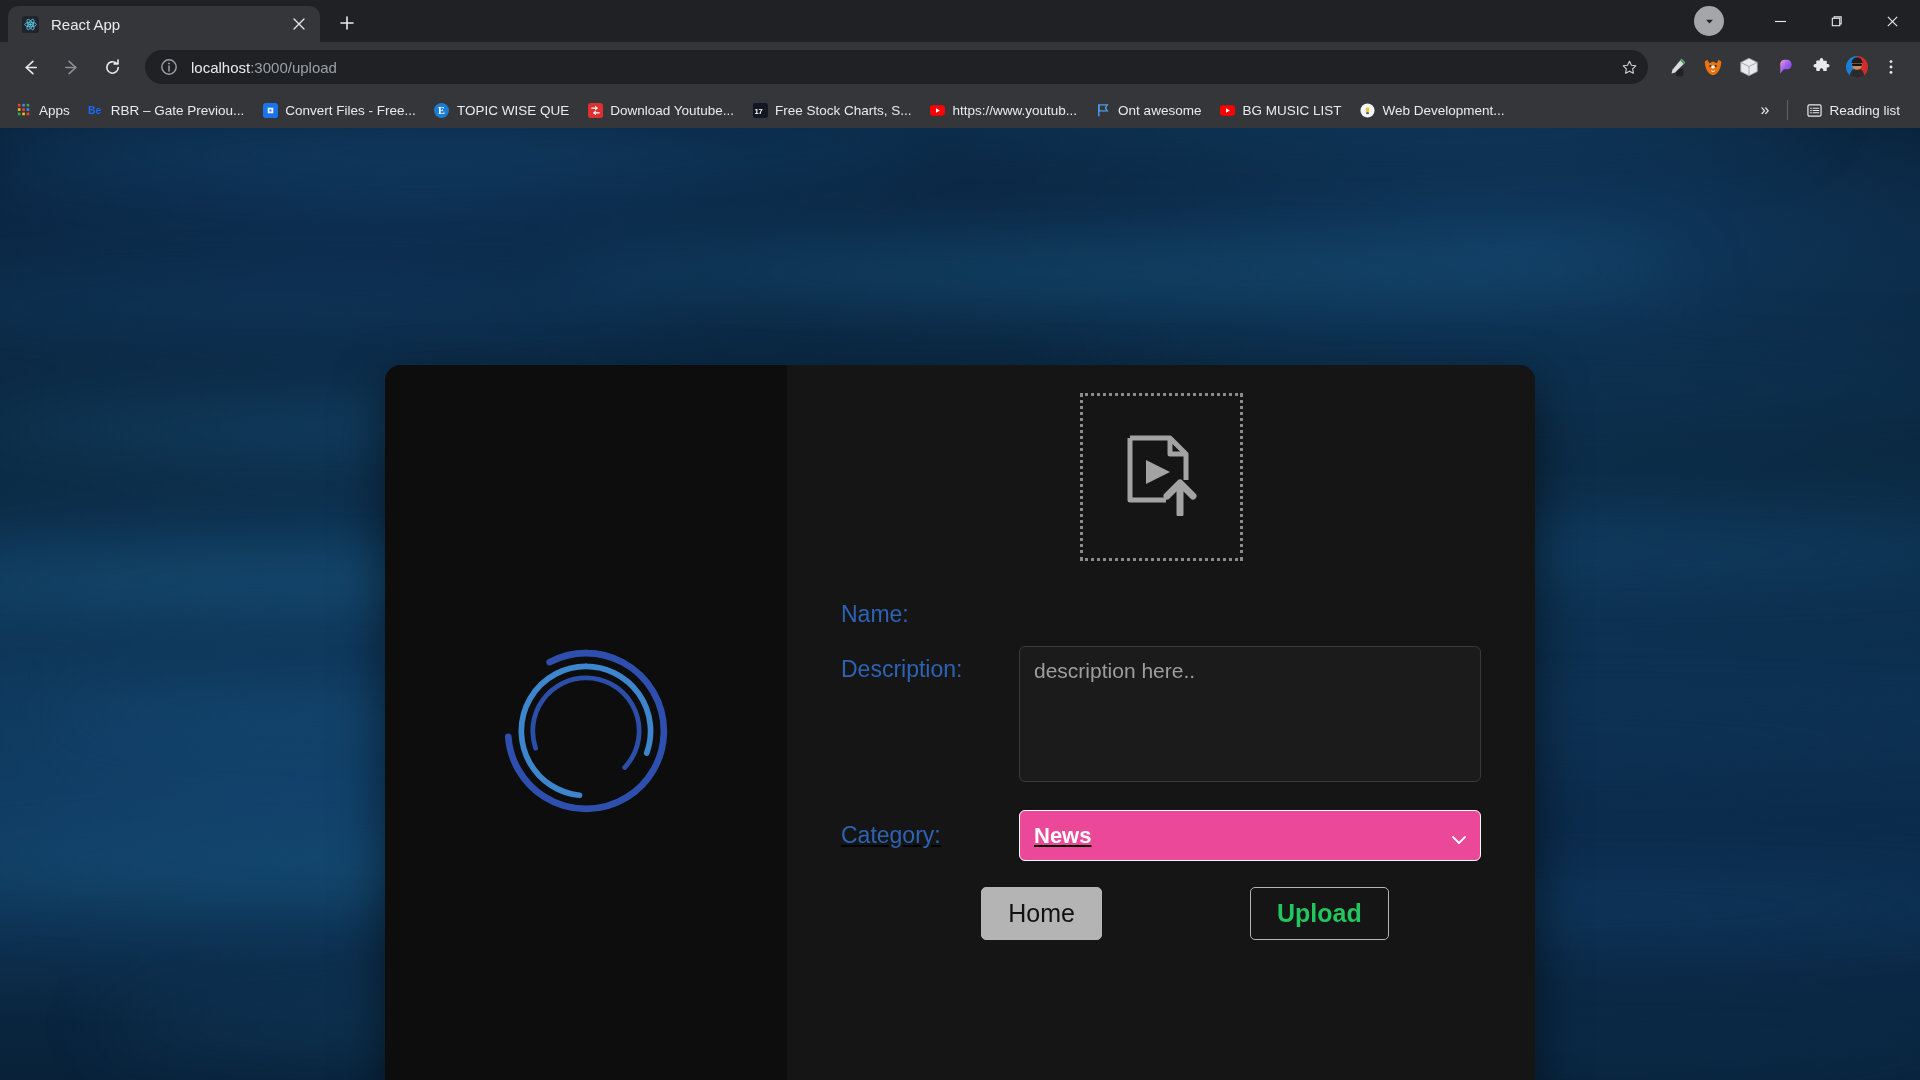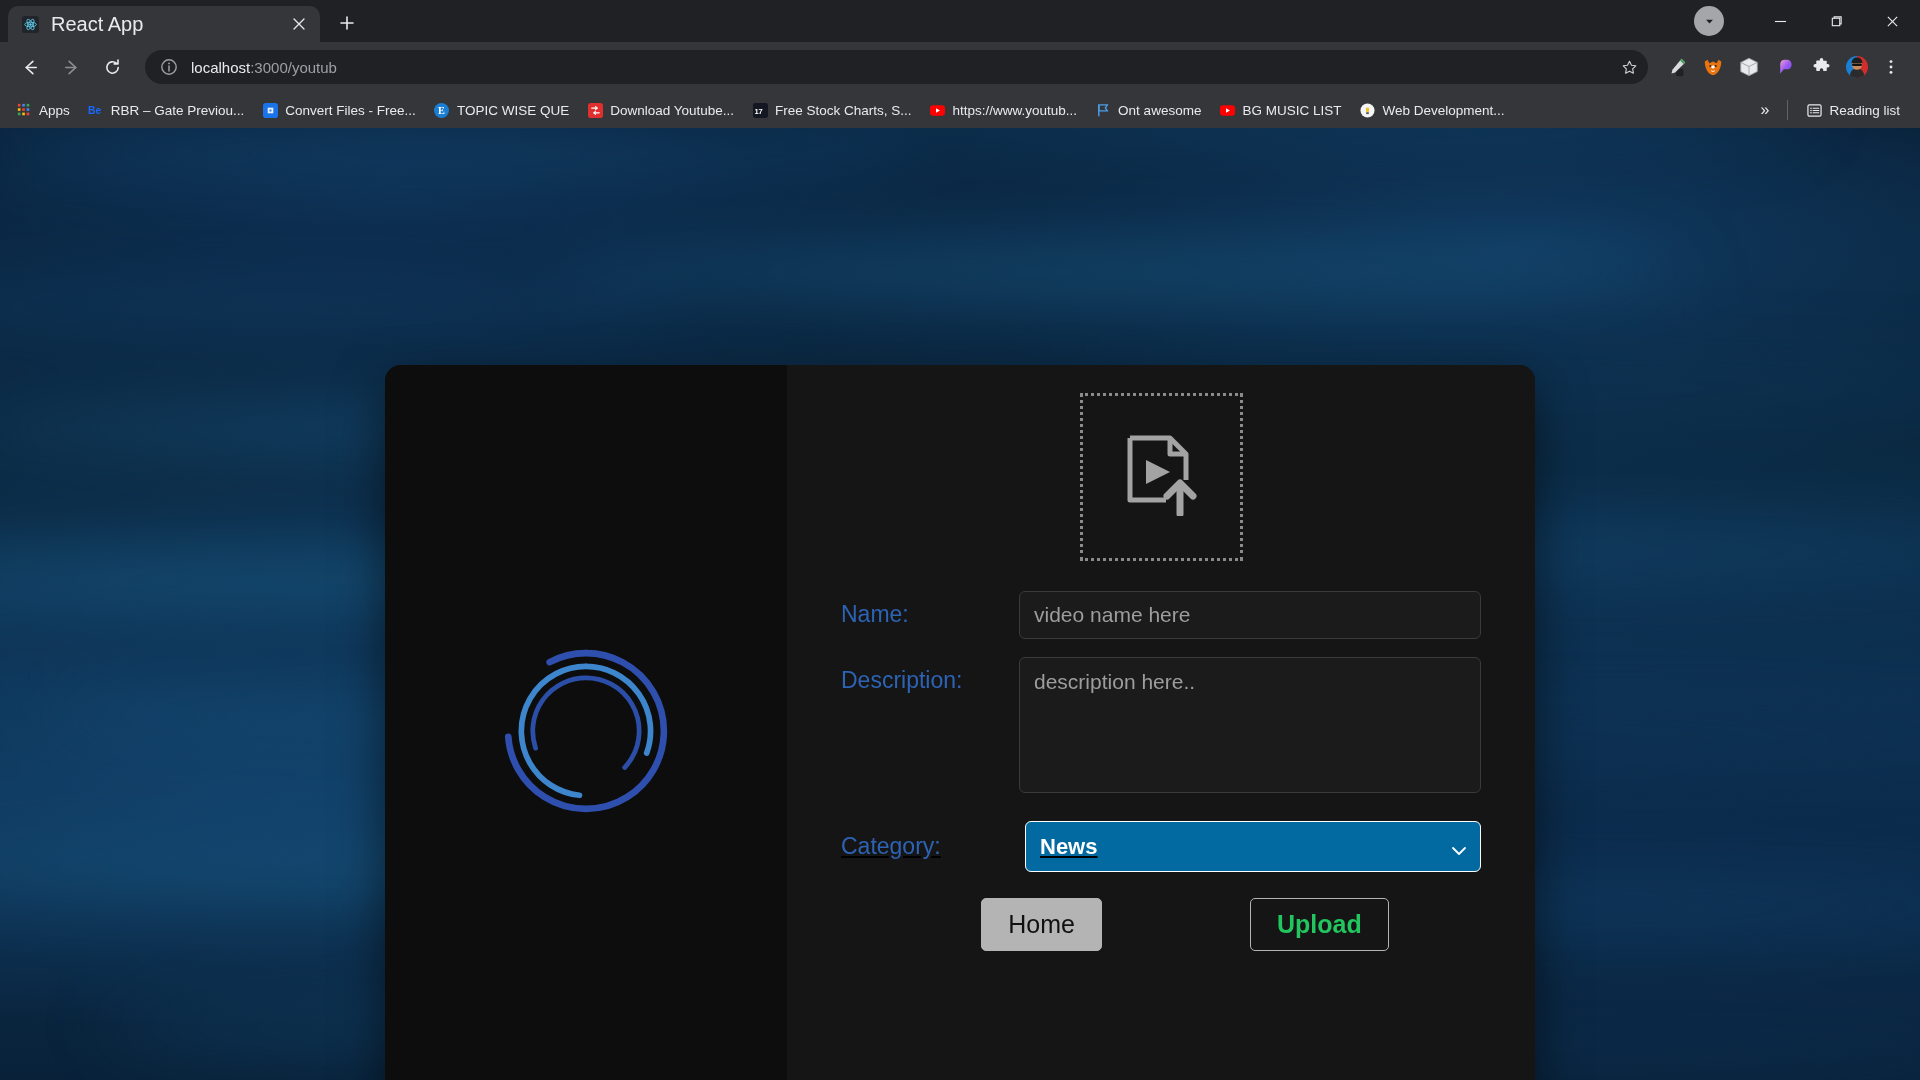--- a/index.html
+++ b/index.html
@@ -17,21 +17,21 @@
     height: 42px; background: #202124; display: flex; align-items: flex-end;
     position: relative; flex: 0 0 42px;
   }
   .tab {
     width: 312px; height: 36px; background: #35363a; border-radius: 10px 10px 0 0;
     display: flex; align-items: center; padding: 0 10px 0 14px; margin-left: 8px;
     position: relative;
   }
   .tab-favicon { width: 17px; height: 17px; flex: 0 0 17px; margin-right: 12px; }
   .tab-title {
-    flex: 1; color: #e8eaed; font-size: 20px; white-space: nowrap;
+    flex: 1; color: #e8eaed; font-size: 15px; white-space: nowrap;
     overflow: hidden; text-overflow: ellipsis;
   }
   .tab-close {
     width: 22px; height: 22px; flex: 0 0 22px; display: flex;
     align-items: center; justify-content: center; border-radius: 50%;
   }
   .tab-close svg { width: 12px; height: 12px; }
   .newtab {
     width: 34px; height: 34px; margin-left: 10px; margin-bottom: 2px;
     display: flex; align-items: center; justify-content: center; border-radius: 50%;
@@ -149,22 +149,22 @@
   .row.cat .lbl { padding-top: 0; }
   .fld {
     flex: 1; background: #1b1b1b; border: 1px solid #3a3a3a; border-radius: 6px;
     color: #d8d8d8; font-family: "Liberation Sans", sans-serif; font-size: 21px;
     padding: 11px 14px; outline: none;
   }
   .fld::placeholder { color: #9d9d9d; }
   textarea.fld { height: 136px; resize: none; line-height: 1.25; }
   select.fld {
     border: 1px solid #ffffff; font-weight: bold; color: #ffffff;
-    background: #0369a1; font-size: 22px; padding: 12px 14px;
-    -webkit-appearance: none; appearance: none; margin-left: 6px;
+    background: #ec4899; font-size: 22px; padding: 12px 14px;
+    -webkit-appearance: none; appearance: none;
   }
   .sel-wrap { flex: 1; position: relative; display: flex; }
   .sel-chev {
     position: absolute; right: 14px; top: 50%; transform: translateY(-50%);
     pointer-events: none; width: 16px; height: 10px;
   }
 
   .btnrow { display: flex; justify-content: center; gap: 100px; width: 100%; }
   .btn {
     font-family: "Liberation Sans", sans-serif; font-size: 25px;
@@ -250,21 +250,21 @@
     </span>
 
     <div class="omnibox">
       <span class="omni-info">
         <svg viewBox="0 0 20 20">
             <circle cx="10" cy="10" r="7.2" fill="none" stroke="#9aa0a6" stroke-width="1.4"></circle>
             <path d="M10 9 V14" stroke="#9aa0a6" stroke-width="1.5" stroke-linecap="round"></path>
             <circle cx="10" cy="6.4" r="0.95" fill="#9aa0a6"></circle>
           </svg>
       </span>
-      <span class="omni-url"><b>localhost</b><span>:3000/youtub</span></span>
+      <span class="omni-url"><b>localhost</b><span>:3000/upload</span></span>
       <span class="omni-star">
         <svg viewBox="0 0 20 20">
             <path d="M10 2.6 L12.3 7.3 L17.4 8 L13.7 11.6 L14.6 16.7 L10 14.3 L5.4 16.7 L6.3 11.6 L2.6 8 L7.7 7.3 Z" fill="none" stroke="#cfd2d6" stroke-width="1.3" stroke-linejoin="round"></path>
           </svg>
       </span>
     </div>
 
     <span class="ext">
       <svg viewBox="0 0 24 24" width="22" height="22">
         <rect x="11" y="14" width="8" height="8" rx="1.5" fill="#202124"></rect>
@@ -498,21 +498,20 @@
               <path d="M22 26 L46 38 L22 50 Z" fill="#a3a3a3"></path>
               <path d="M56 80 V52" stroke="#a3a3a3" stroke-width="7" stroke-linecap="round"></path>
               <path d="M43 62 L56 49 L69 62" fill="none" stroke="#a3a3a3" stroke-width="7" stroke-linecap="round" stroke-linejoin="round"></path>
             </svg>
           </span>
         </div>
 
         <div class="form">
           <div class="row">
             <label class="lbl">Name:</label>
-            <input class="fld" type="text" placeholder="video name here" style="">
           </div>
 
           <div class="row">
             <label class="lbl">Description:</label>
             <textarea class="fld" placeholder="description here.." style=""></textarea>
           </div>
 
           <div class="row cat">
             <label class="lbl">Category:</label>
             <span class="sel-wrap">

